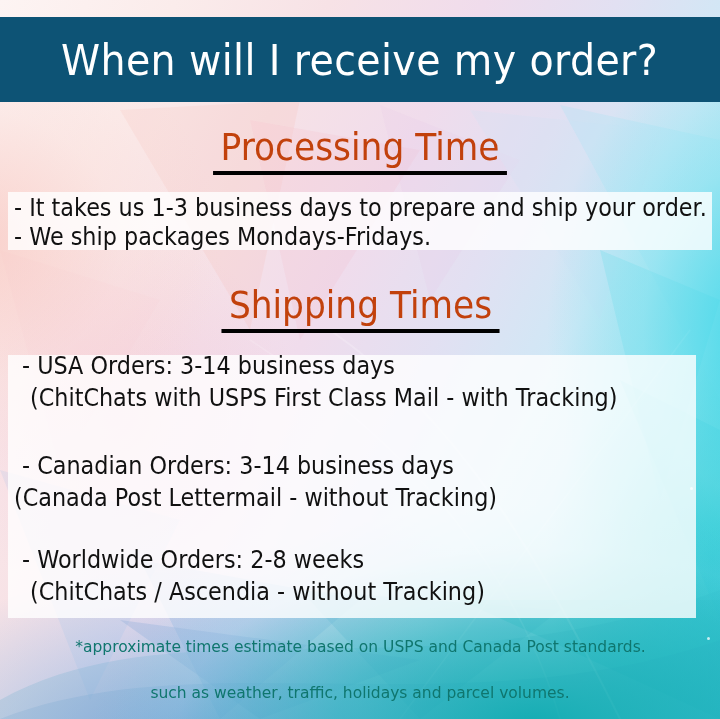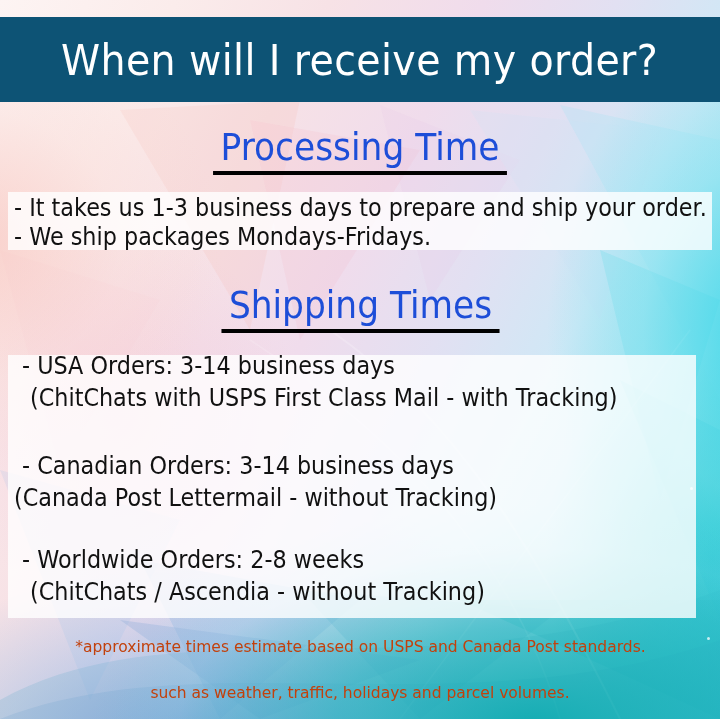--- a/index.html
+++ b/index.html
@@ -83,21 +83,21 @@
     white-space: nowrap;
     transform: scaleX(0.92);
   }
 
   
   .section-heading {
     position: absolute;
     left: 0;
     width: 720px;
     text-align: center;
-    color: #1d4ed8;
+    color: #c2410c;
     font-family: "DejaVu Sans", sans-serif;
     font-size: 37px;
     font-weight: 400;
     white-space: nowrap;
   }
   .section-heading .h-inner {
     display: inline-block;
     border-bottom: 4px solid #000000;
     padding: 0 8px 2px 8px;
     transform: scaleX(0.93);
@@ -147,21 +147,21 @@
   
   #wor-line-1 { left: 22px; top: 546px; }
   #wor-line-2 { left: 30px; top: 578px; }
 
   
   .footer-note {
     position: absolute;
     left: 0;
     width: 720px;
     text-align: center;
-    color: #c2410c;
+    color: #0f766e;
     font-family: "DejaVu Sans", sans-serif;
     font-size: 16.5px;
     font-weight: 400;
     white-space: nowrap;
   }
   .footer-note span { display: inline-block; transform: scaleX(0.94); }
   #foot-line-1 { top: 637px; }
   #foot-line-2 { top: 660px; }
   #foot-line-3 { top: 683px; }
 

